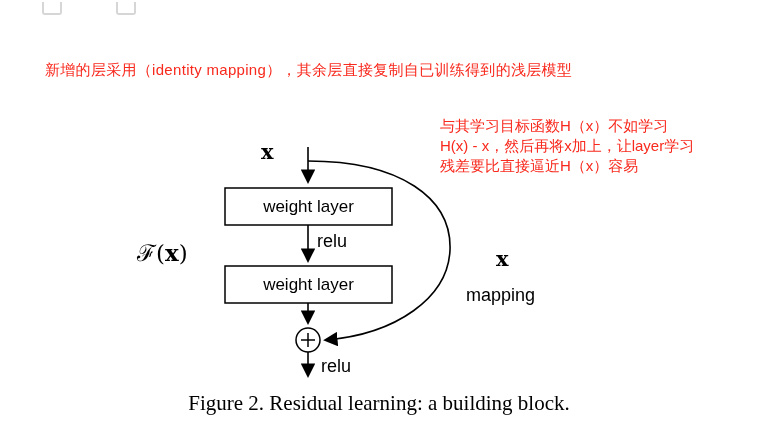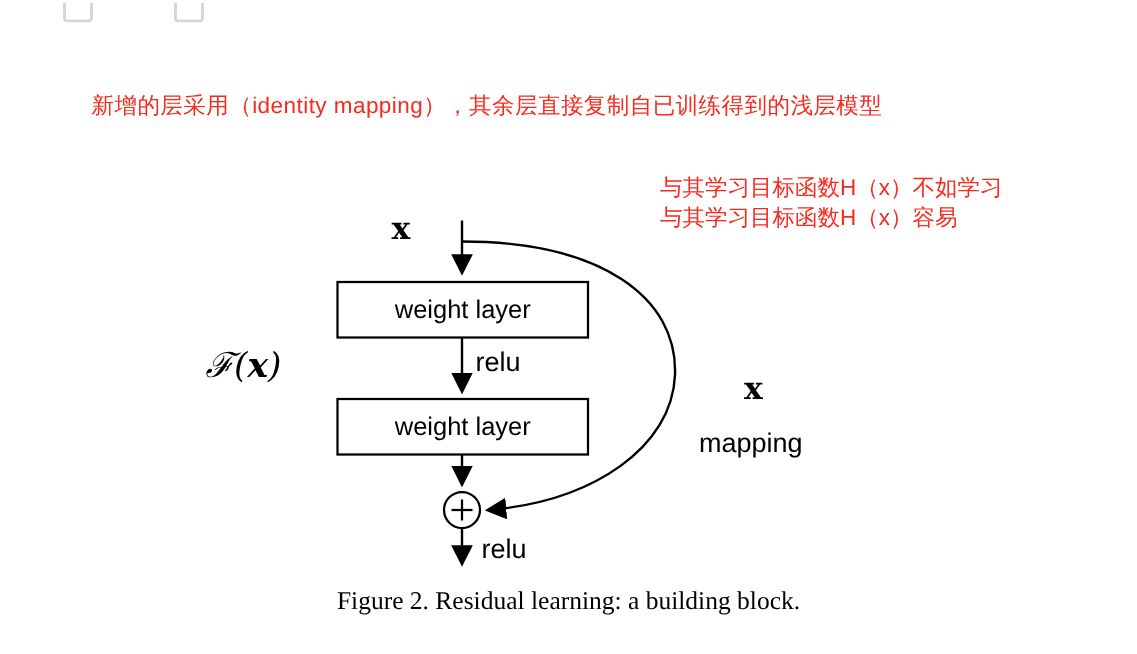--- a/index.html
+++ b/index.html
@@ -6,42 +6,42 @@
   .page {
     position: relative;
     width: 758px;
     height: 436px;
     background: #ffffff;
     overflow: hidden;
     font-family: "Liberation Sans", sans-serif;
     color: #000;
   }
   .note { position: absolute; color: #f8291d; }
-  .note-top { left: 45px; top: 61px; font-size: 15px; letter-spacing: 0.3px; white-space: nowrap; margin-left: 16px; }
+  .note-top { left: 45px; top: 61px; font-size: 15px; letter-spacing: 0.3px; white-space: nowrap; }
   .note-side { left: 440px; top: 116px; font-size: 15px; line-height: 20px; width: 305px; }
   .diagram-svg { position: absolute; left: 0; top: 0; }
   .lbl { position: absolute; color: #000; white-space: nowrap; }
   .serif { font-family: "DejaVu Serif", "Liberation Serif", serif; }
   .math-x { font-weight: bold; font-family: "DejaVu Serif", "Liberation Serif", serif; }
   .lbl-x-top { left: 261px; top: 139px; font-size: 21px; }
   .box-label {
     position: absolute; display: flex; align-items: center; justify-content: center;
     font-size: 17px; font-family: "Liberation Sans", sans-serif; text-align: right;
   }
   .lbl-wl1 { left: 225px; top: 188px; width: 167px; height: 37px; }
   .lbl-wl2 { left: 225px; top: 266px; width: 167px; height: 37px; }
   .lbl-relu1 { left: 317px; top: 231px; font-size: 18px; }
   .lbl-relu2 { left: 321px; top: 356px; font-size: 18px; }
-  .lbl-f { left: 137px; top: 226px; font-size: 23px; font-style: italic; }
+  .lbl-f { left: 137px; top: 236px; font-size: 23px; }
   .lbl-out { left: 133px; top: 334px; font-size: 23px; }
   .lbl-x-right { left: 496px; top: 246px; font-size: 21px; }
   .lbl-identity { left: 466px; top: 285px; font-size: 18px; }
   .caption {
     position: absolute; left: 0; top: 391px; width: 758px;
-    text-align: center; font-size: 17px;
+    text-align: center; font-size: 21px;
     font-family: "Liberation Serif", "DejaVu Serif", serif;
   }
   .clip-icon {
     position: absolute; top: 2px; width: 16px; height: 11px;
     border: 2px solid #cfcfcf; border-top: none; border-radius: 0 0 3px 3px; opacity: 0.85;
   }
   .clip-icon.a { left: 42px; }
   .clip-icon.b { left: 116px; }
 </style>
 </head>
@@ -49,21 +49,22 @@
 
 <div class="page">
 
   <div class="clip-icon a"></div>
   <div class="clip-icon b"></div>
 
   <div class="note note-top" style="color: rgb(248, 41, 29);">新增的层采用（identity mapping），其余层直接复制自已训练得到的浅层模型</div>
 
   <div class="note note-side" style="color: rgb(248, 41, 29);">
     <div>与其学习目标函数H（x）不如学习</div>
-    <div>与其学习目标函数H（x）容易</div>
+    <div>H(x) - x，然后再将x加上，让layer学习</div>
+    <div>残差要比直接逼近H（x）容易</div>
   </div>
 
   <svg class="diagram-svg" width="758" height="436" viewBox="0 0 758 436">
     <defs>
       <marker id="arrow" viewBox="0 0 10 10" refX="8" refY="5" markerWidth="9" markerHeight="9" orient="auto">
         <path d="M0,0 L10,5 L0,10 z" fill="#000"></path>
       </marker>
     </defs>
 
     <path d="M 308 161 C 400 161, 452 198, 450 250 C 448 298, 396 334, 326 340" fill="none" stroke="#000" stroke-width="1.6" marker-end="url(#arrow)"></path>

